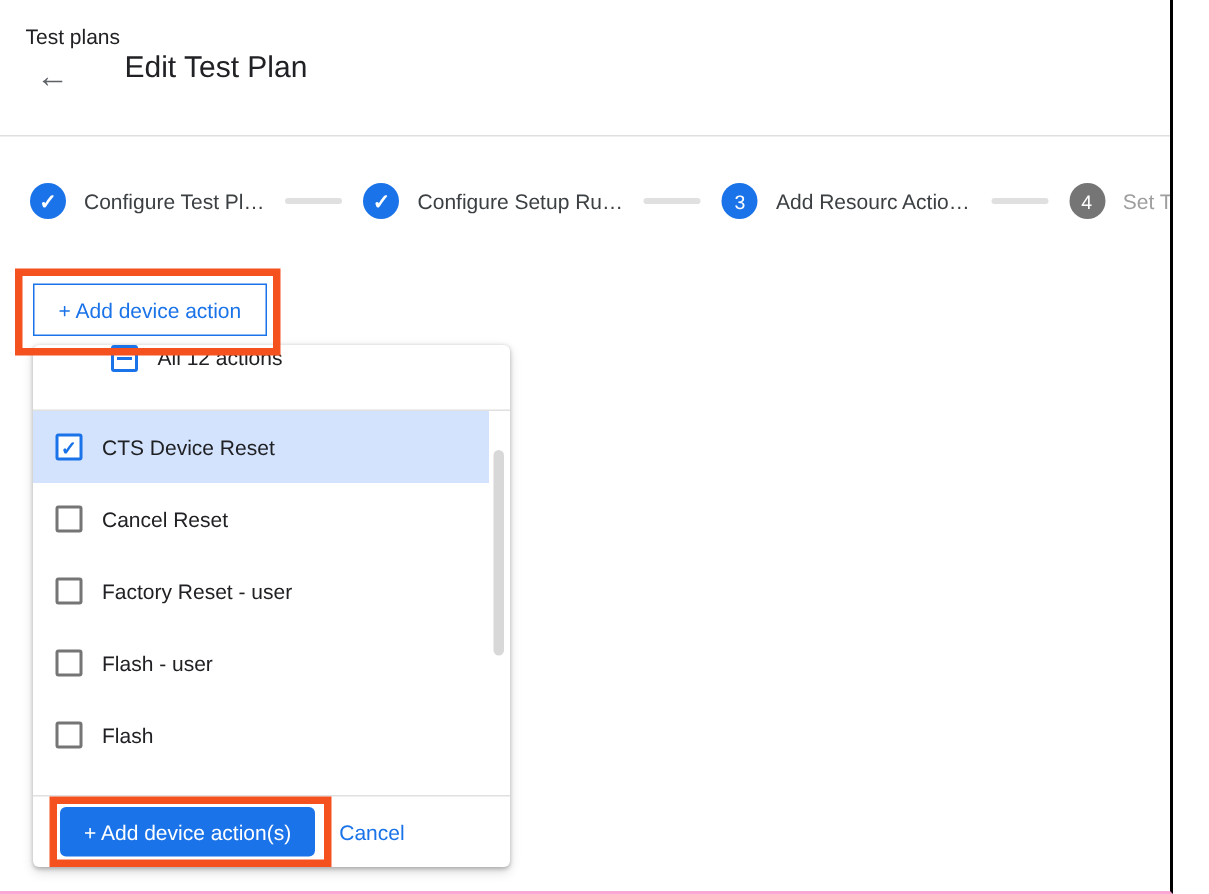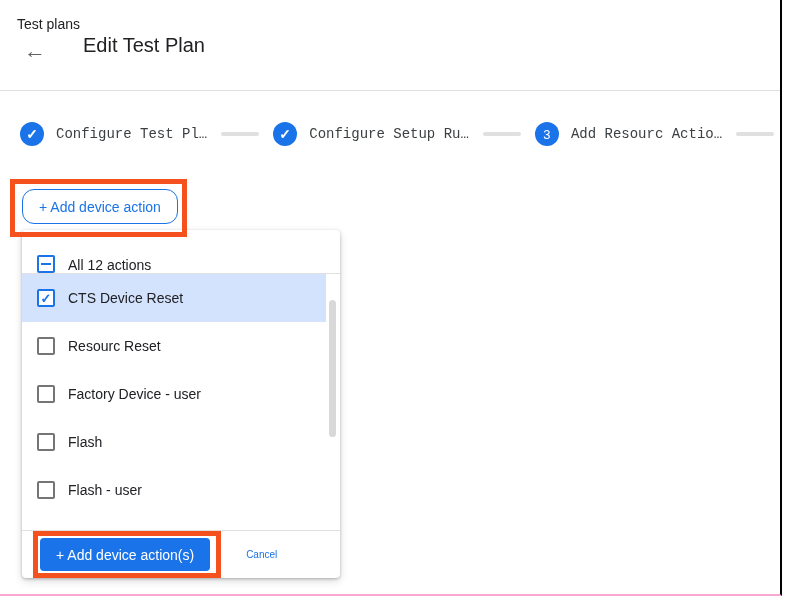--- a/index.html
+++ b/index.html
@@ -22,44 +22,44 @@
   .stepper { position:absolute; left:20px; top:121px; height:26px; display:flex; align-items:center; white-space:nowrap; }
   .step { display:flex; align-items:center; cursor:pointer; }
   .step-circle {
     width:24px; height:24px; border-radius:50%; flex:0 0 auto;
     display:flex; align-items:center; justify-content:center;
     color:#fff; font-size:13px;
   }
   .step-circle.done, .step-circle.active { background:#1a73e8; }
   .step-circle.upcoming { background:#757575; }
   .step-circle .glyph { font-size:14px; font-weight:bold; }
-  .step-label { margin-left:12px; font-size:14px; color:#3c4043;font-family:Liberation Mono, monospace; }
+  .step-label { margin-left:12px; font-size:14px; color:#3c4043; }
   .step-label.muted { color:#9e9e9e; }
   .connector { width:38px; height:4px; border-radius:2px; background:#e0e0e0; margin:0 14px; flex:0 0 auto; }
 
   
   .add-action-btn {
     position:absolute; left:22px; top:189px; height:35px; padding:0 16px;
     display:flex; align-items:center; justify-content:center;
-    background:#fff; border:1px solid #1a73e8; border-radius:12px;
+    background:#fff; border:1px solid #1a73e8; border-radius:0;
     color:#1a73e8; font-size:14px; cursor:pointer;
   }
 
   
   .annot { position:absolute; border:5px solid #f4511e; z-index:20; pointer-events:none; }
   .annot-1 { left:10px; top:179px; width:177px; height:58px; }
   .annot-2 { left:33px; top:531px; width:188px; height:47px; }
 
   
   .panel {
     position:absolute; left:22px; top:230px; width:318px; height:348px;
     background:#fff; border-radius:4px; z-index:5;
     box-shadow:0 1px 3px rgba(0,0,0,0.25), 0 3px 8px rgba(0,0,0,0.14);
   }
-  .select-all-row { height:43px; display:flex; align-items:flex-end; padding-left:15px; cursor:pointer; }
+  .select-all-row { height:43px; display:flex; align-items:flex-start; padding-left:15px; cursor:pointer;margin-left:37px; }
   .panel-divider { height:1px; background:#e0e0e0; }
 
   .option-list { position:relative; height:256px; overflow:hidden; }
   .option-row {
     height:48px; margin-right:14px; display:flex; align-items:center;
     padding-left:15px; cursor:pointer;
   }
   .option-row.highlighted { background:#d3e3fd; }
   .option-label { margin-left:13px; font-size:14px; color:#202124; }
 
@@ -79,21 +79,21 @@
   }
 
   .panel-footer {
     position:absolute; left:0; right:0; bottom:0; height:48px;
     border-top:1px solid #e0e0e0; display:flex; align-items:center; padding-left:18px;
   }
   .confirm-btn {
     height:33px; padding:0 16px; background:#1a73e8; border:none; border-radius:4px;
     color:#fff; font-size:14px; display:flex; align-items:center; cursor:pointer;
   }
-  .cancel-link { margin-left:36px; font-size:10px; color:#1a73e8; cursor:pointer; }
+  .cancel-link { margin-left:16px; font-size:14px; color:#1a73e8; cursor:pointer; }
 </style>
 </head>
 <body>
 
 <div class="screen">
 
   <div class="breadcrumb">Test plans</div>
   <div class="back-arrow">←</div>
   <div class="page-title">Edit Test Plan</div>
   <div class="header-divider"></div>
@@ -142,33 +142,33 @@
 
     <div class="option-list">
       <div class="option-row highlighted">
         <div class="checkbox checked">
             <span class="tick">✓</span>
           </div>
         <div class="option-label">CTS Device Reset</div>
       </div>
       <div class="option-row">
         <div class="checkbox unchecked"></div>
-        <div class="option-label">Resourc Reset</div>
+        <div class="option-label">Cancel Reset</div>
       </div>
       <div class="option-row">
         <div class="checkbox unchecked"></div>
-        <div class="option-label">Factory Device - user</div>
+        <div class="option-label">Factory Reset - user</div>
+      </div>
+      <div class="option-row">
+        <div class="checkbox unchecked"></div>
+        <div class="option-label">Flash - user</div>
       </div>
       <div class="option-row">
         <div class="checkbox unchecked"></div>
         <div class="option-label">Flash</div>
-      </div>
-      <div class="option-row">
-        <div class="checkbox unchecked"></div>
-        <div class="option-label">Flash - user</div>
       </div>
     </div>
 
     <div class="scroll-thumb"></div>
 
     <div class="panel-footer">
       <button class="confirm-btn">+ Add device action(s)</button>
       <div class="cancel-link">Cancel</div>
     </div>
   </div>

